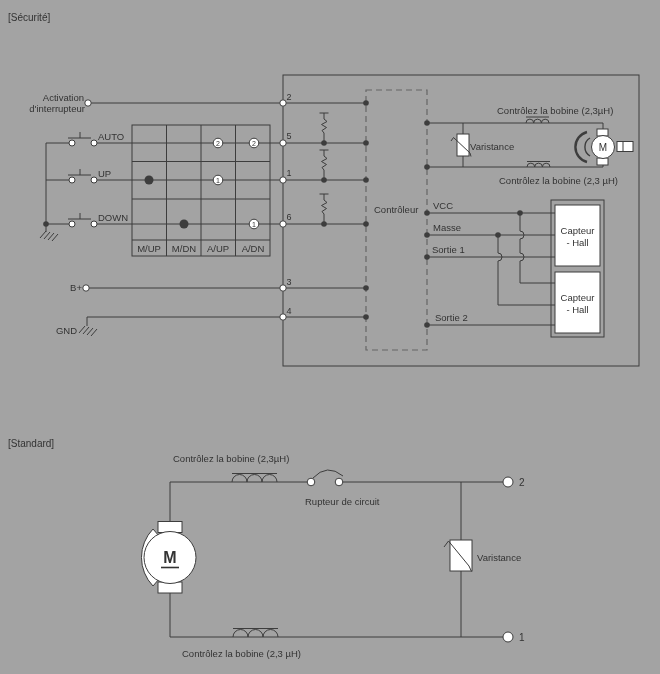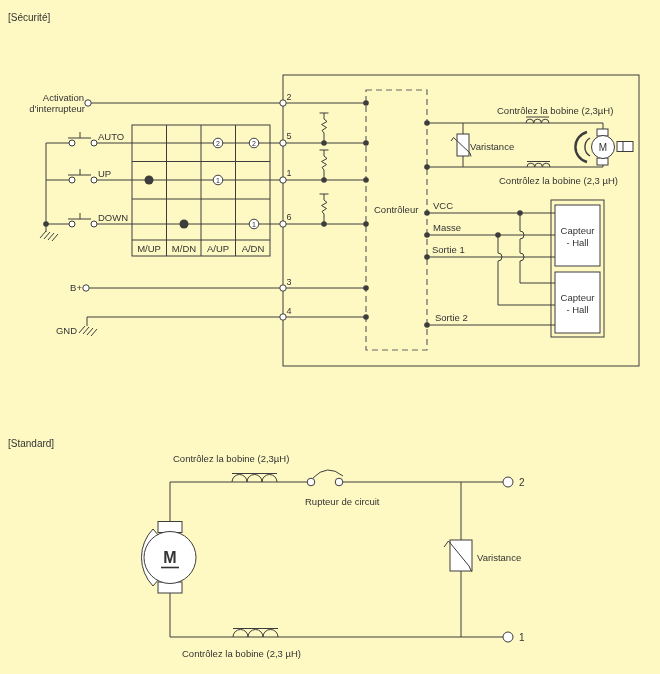--- a/index.html
+++ b/index.html
@@ -1,16 +1,16 @@
 <!DOCTYPE html>
 <html><head>
 <meta charset="utf-8">
 <style>
   html,body{margin:0;padding:0;background:#fff;}
-  .page{position:relative;width:660px;height:674px;background:#fef9c3;overflow:hidden;
+  .page{position:relative;width:660px;height:674px;background:#a3a3a3;overflow:hidden;
         font-family:"Liberation Sans",sans-serif;}
   svg{position:absolute;left:0;top:0;}
   svg text{fill:#333;font-family:"Liberation Sans",sans-serif;}
   .lbl{font-size:9.5px;}
   .title{font-size:10px;}
   .pin{font-size:9px;}
   .sym{font-size:7px;}
   .term{font-size:10px;}
   .mbig{font-size:16px;font-weight:bold;}
   .msmall{font-size:10px;}

